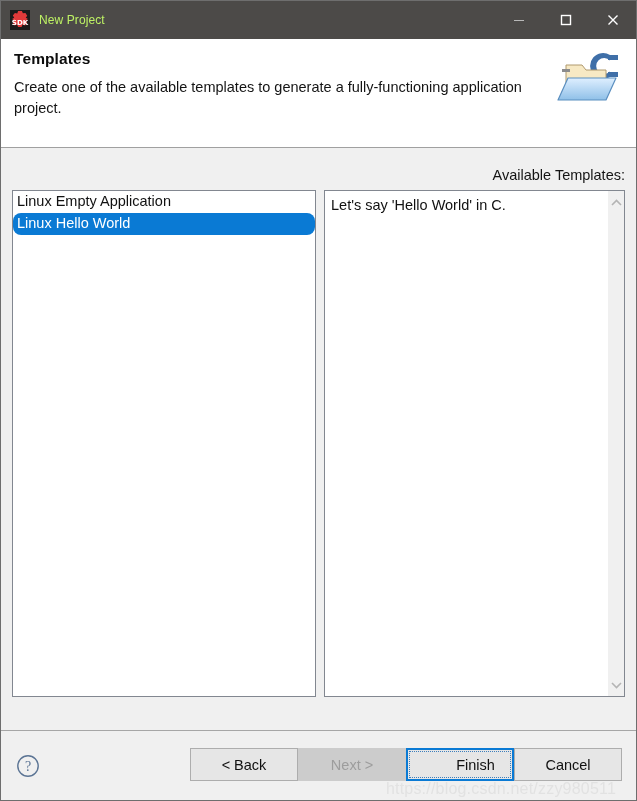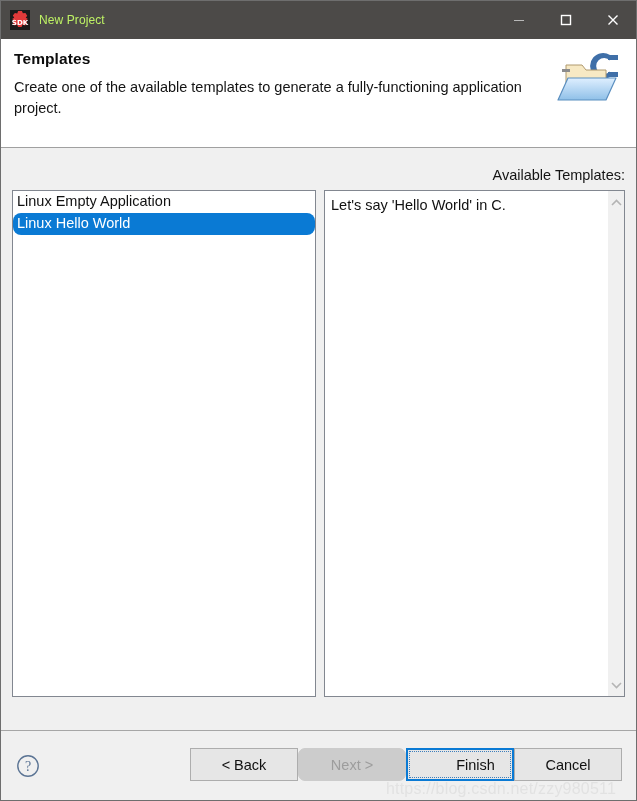--- a/index.html
+++ b/index.html
@@ -229,21 +229,20 @@
     border: 1px solid #adadad;
     display: flex;
     align-items: center;
     justify-content: center;
     user-select: none;
   }
   .btn.disabled {
     background: #cccccc;
     border-color: #cccccc;
     color: #9d9d9d;
-    border-radius: 7px;
   }
   .btn.default {
     border: 2px solid #0a7ad4;
     background: #e6e6e6;
     position: relative;
     padding-left: 31px;
   }
   .btn.default::after {
     content: "";
     position: absolute;

